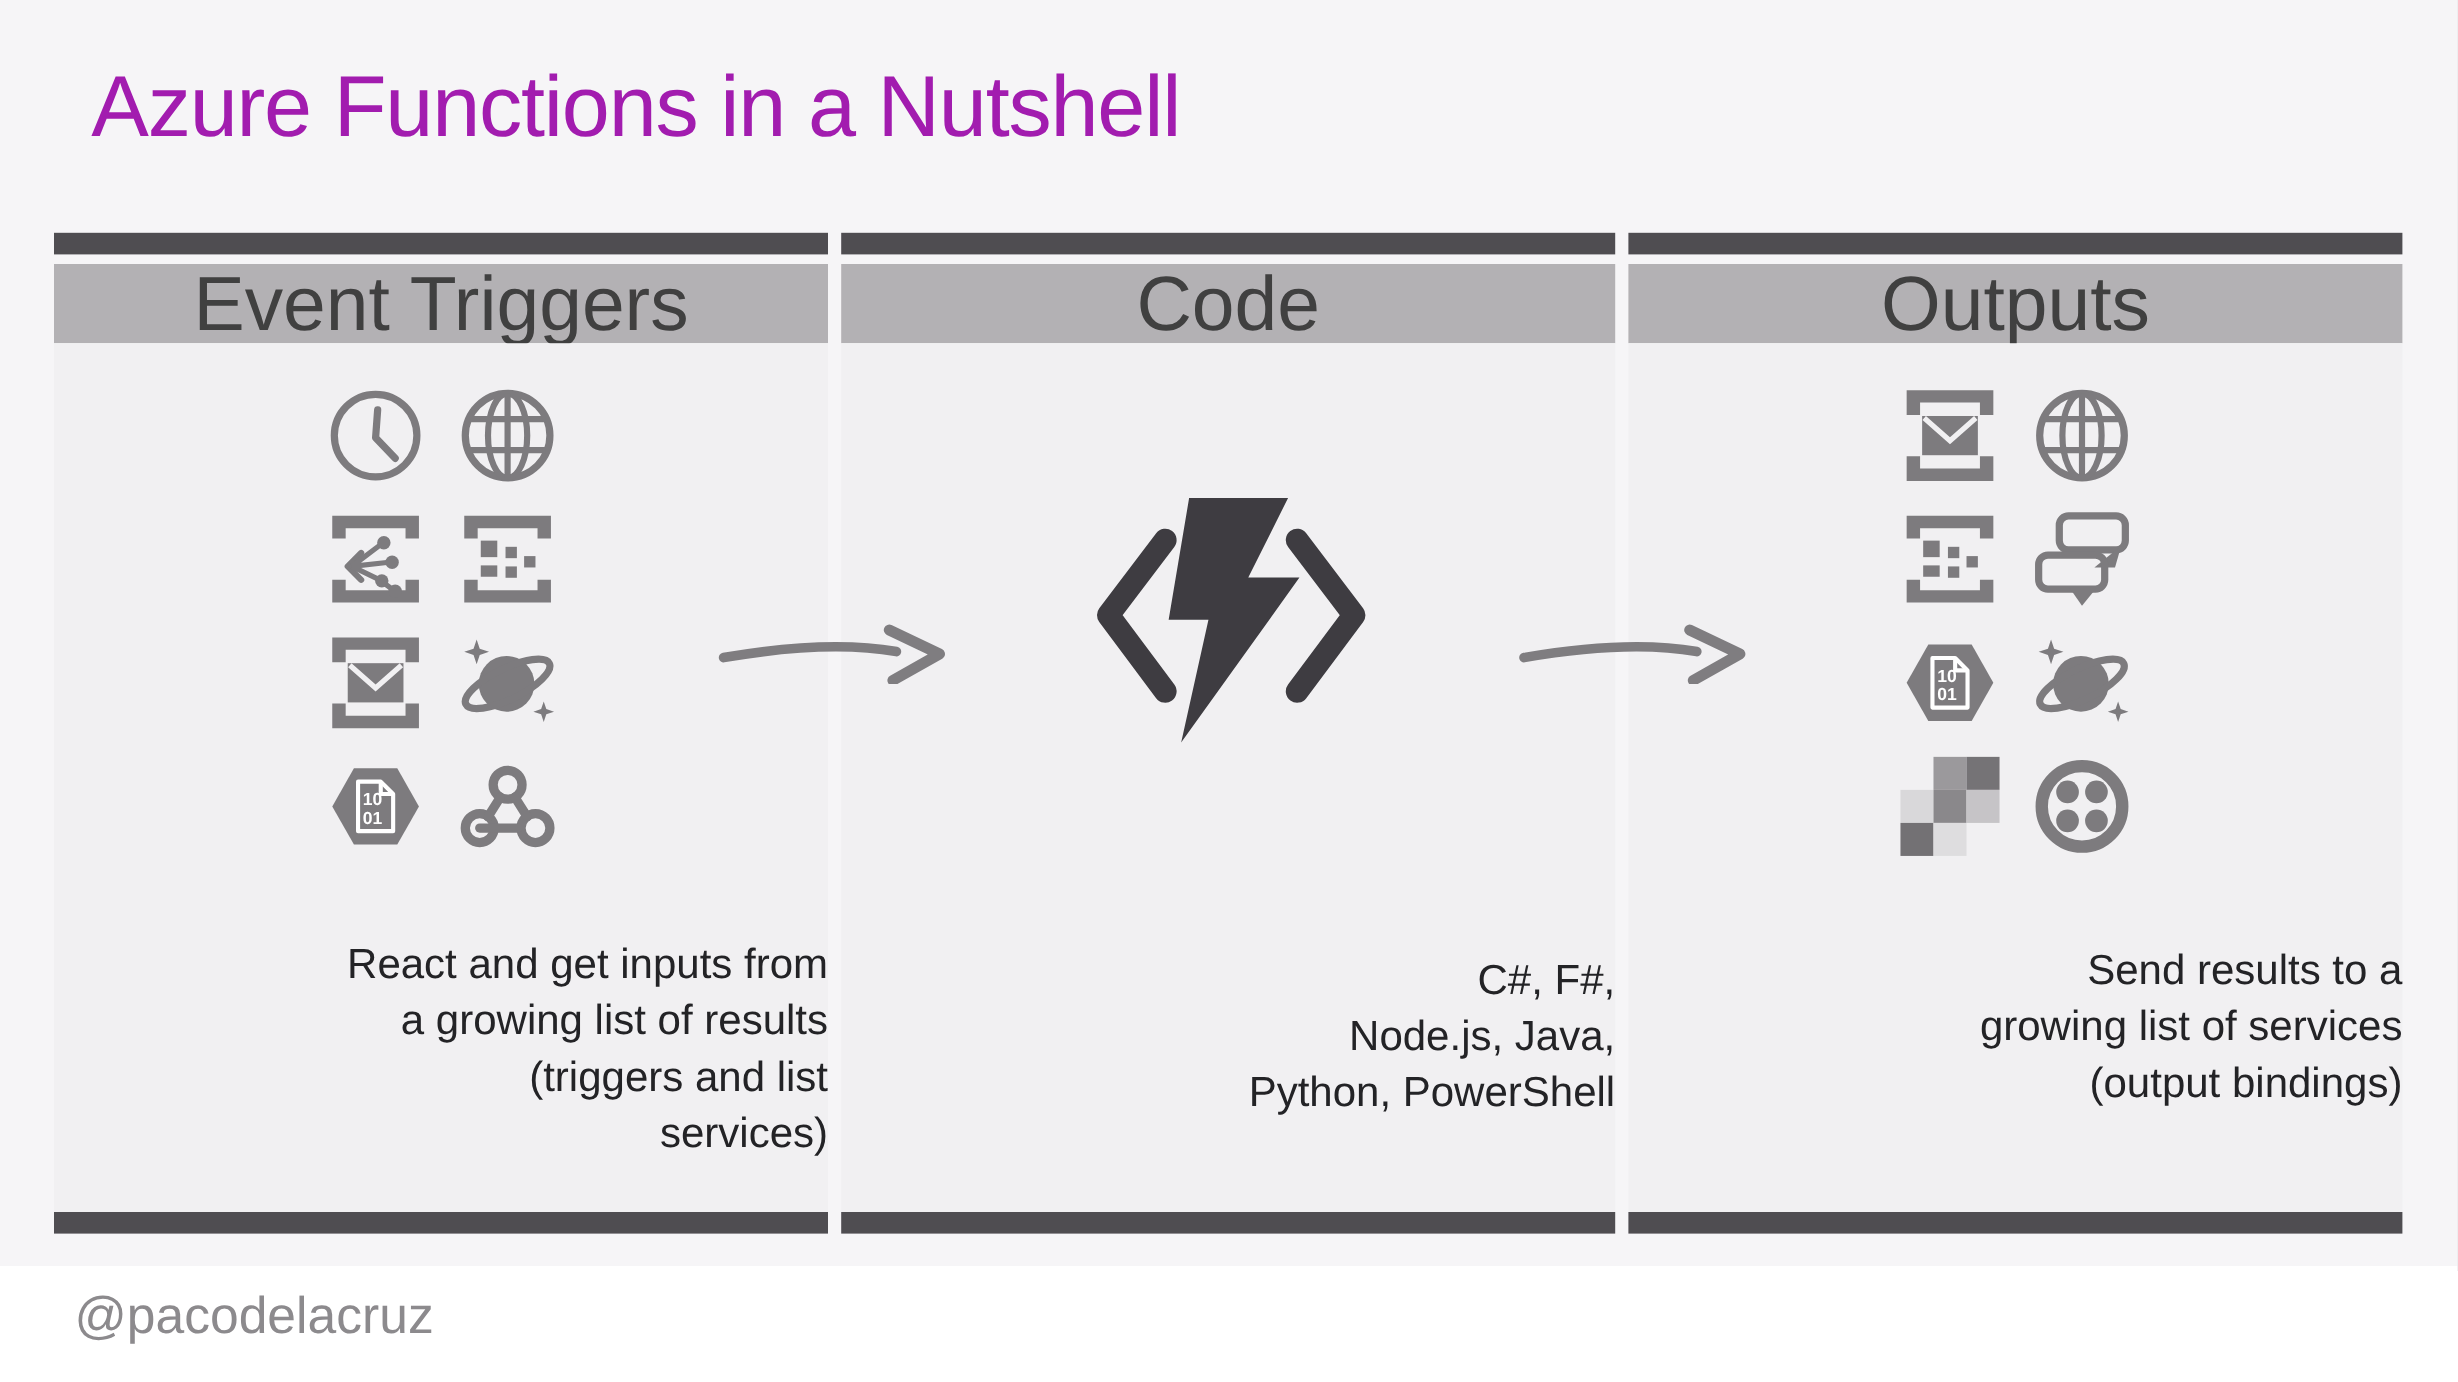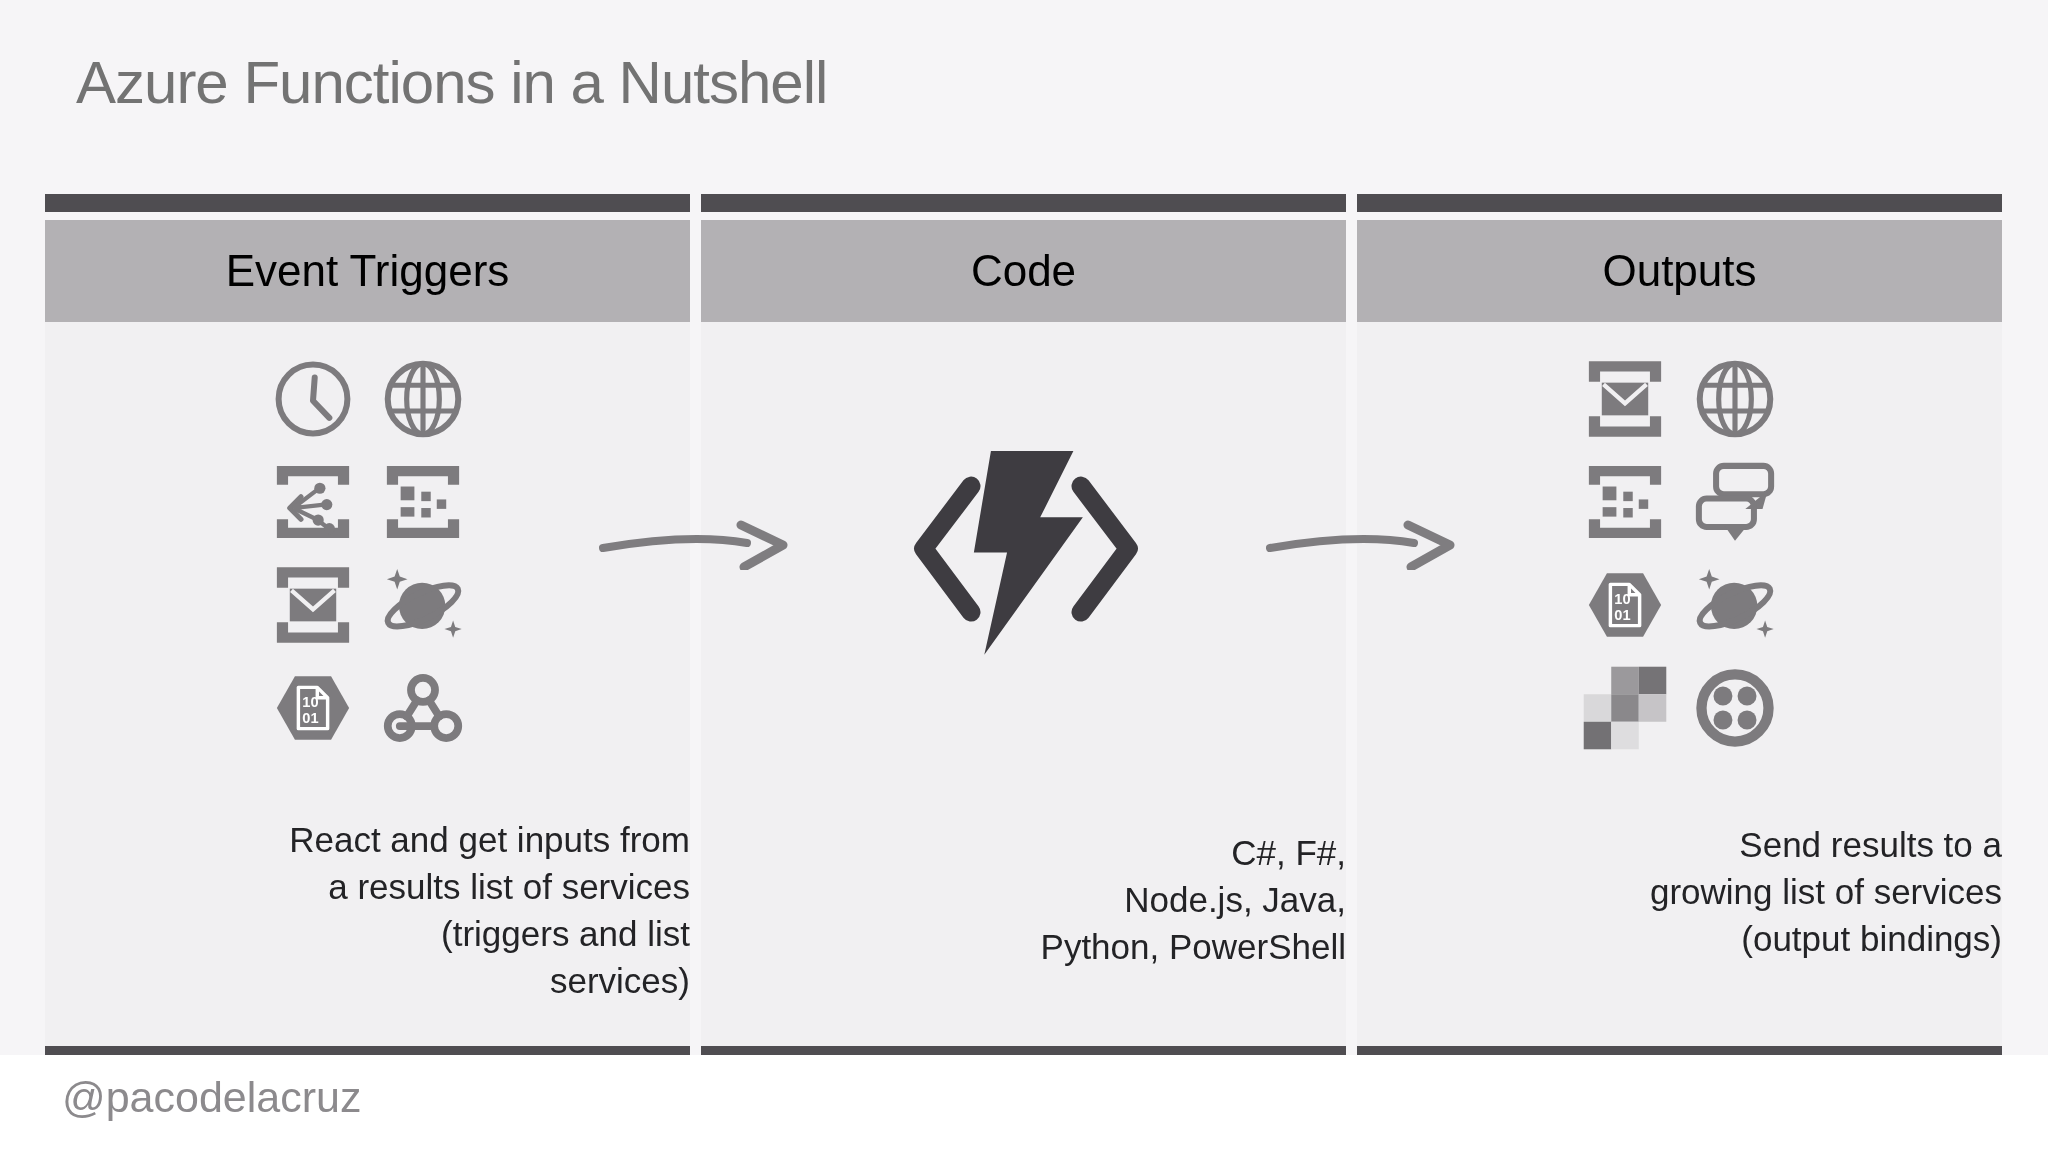--- a/index.html
+++ b/index.html
@@ -3,32 +3,32 @@
 <meta charset="utf-8">
 <style>
   html,body{margin:0;padding:0;background:#e8e8ea;}
   .slide{
     position:relative;width:2048px;height:1152px;overflow:hidden;
     background:#f6f5f7;
     font-family:"Liberation Sans","DejaVu Sans",sans-serif;
   }
   .title{
     position:absolute;left:76px;top:48px;
-    font-size:60px;font-weight:300;letter-spacing:-1px;
-    color:#737373;white-space:nowrap;
+    font-size:72px;font-weight:300;letter-spacing:-1px;
+    color:#a21caf;white-space:nowrap;
   }
   .panel{position:absolute;top:194px;width:645px;}
   .panel.p1{left:45px}
   .panel.p2{left:701px}
   .panel.p3{left:1357px}
   .topbar{height:18px;background:#4f4d51;}
   .phead{
-    height:102px;margin-top:8px;background:#b3b1b4;
+    height:66px;margin-top:8px;background:#b3b1b4;
     display:flex;align-items:center;justify-content:center;
-    font-size:44px;font-weight:300;color:#000000;letter-spacing:0;
+    font-size:64px;font-weight:300;color:#404040;letter-spacing:0;
   }
   .pbody{position:relative;height:724px;background:#f1f0f2;}
   .botbar{height:18px;background:#4f4d51;}
   .icon-grid{
     position:absolute;top:34px;left:50%;transform:translateX(-50%);
     display:grid;grid-template-columns:repeat(2,86px);
     column-gap:24px;row-gap:17px;
   }
   .ic{width:86px;height:86px;color:#7d7b7e;display:block;}
   .logo-wrap{position:absolute;left:211px;top:129px;width:228px;height:218px;color:#3e3c41;}
@@ -173,21 +173,21 @@
           </svg>
         <svg class="ic">
             <use href="#sym-hub"></use>
           </svg>
         <svg class="ic">
             <use href="#sym-webhook"></use>
           </svg>
       </div>
       <div class="desc">
         <div>React and get inputs from</div>
-        <div>a results list of services</div>
+        <div>a growing list of results</div>
         <div>(triggers and list</div>
         <div>services)</div>
       </div>
     </div>
     <div class="botbar"></div>
   </div>
 
   <div class="panel p3">
     <div class="topbar"></div>
     <div class="phead">Outputs</div>

